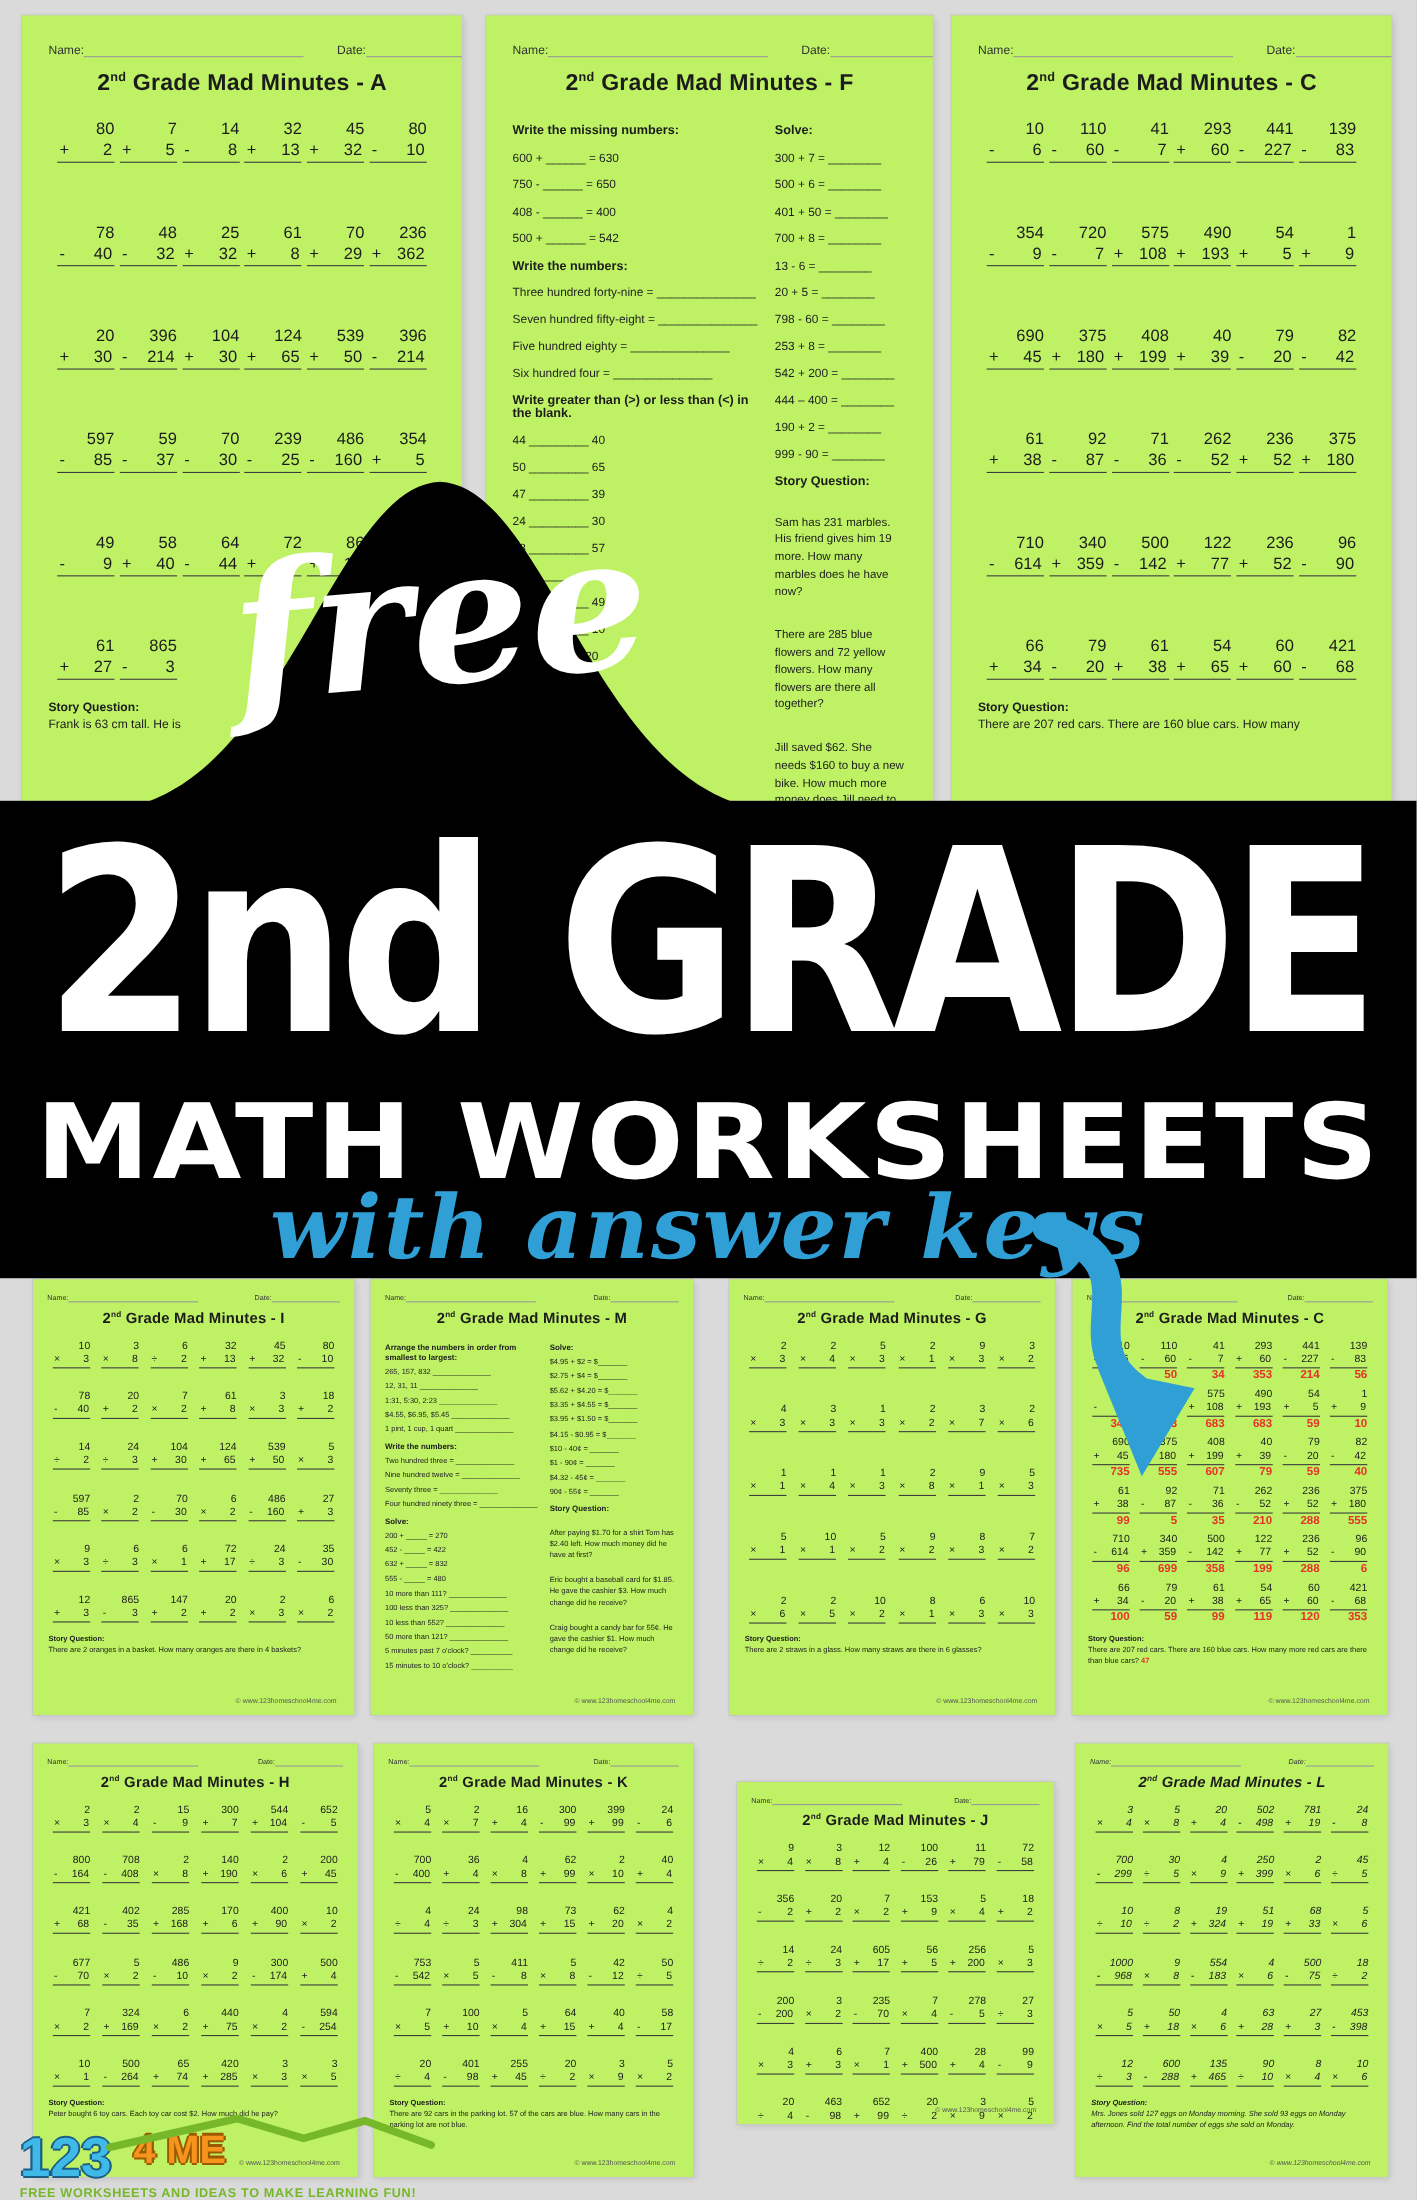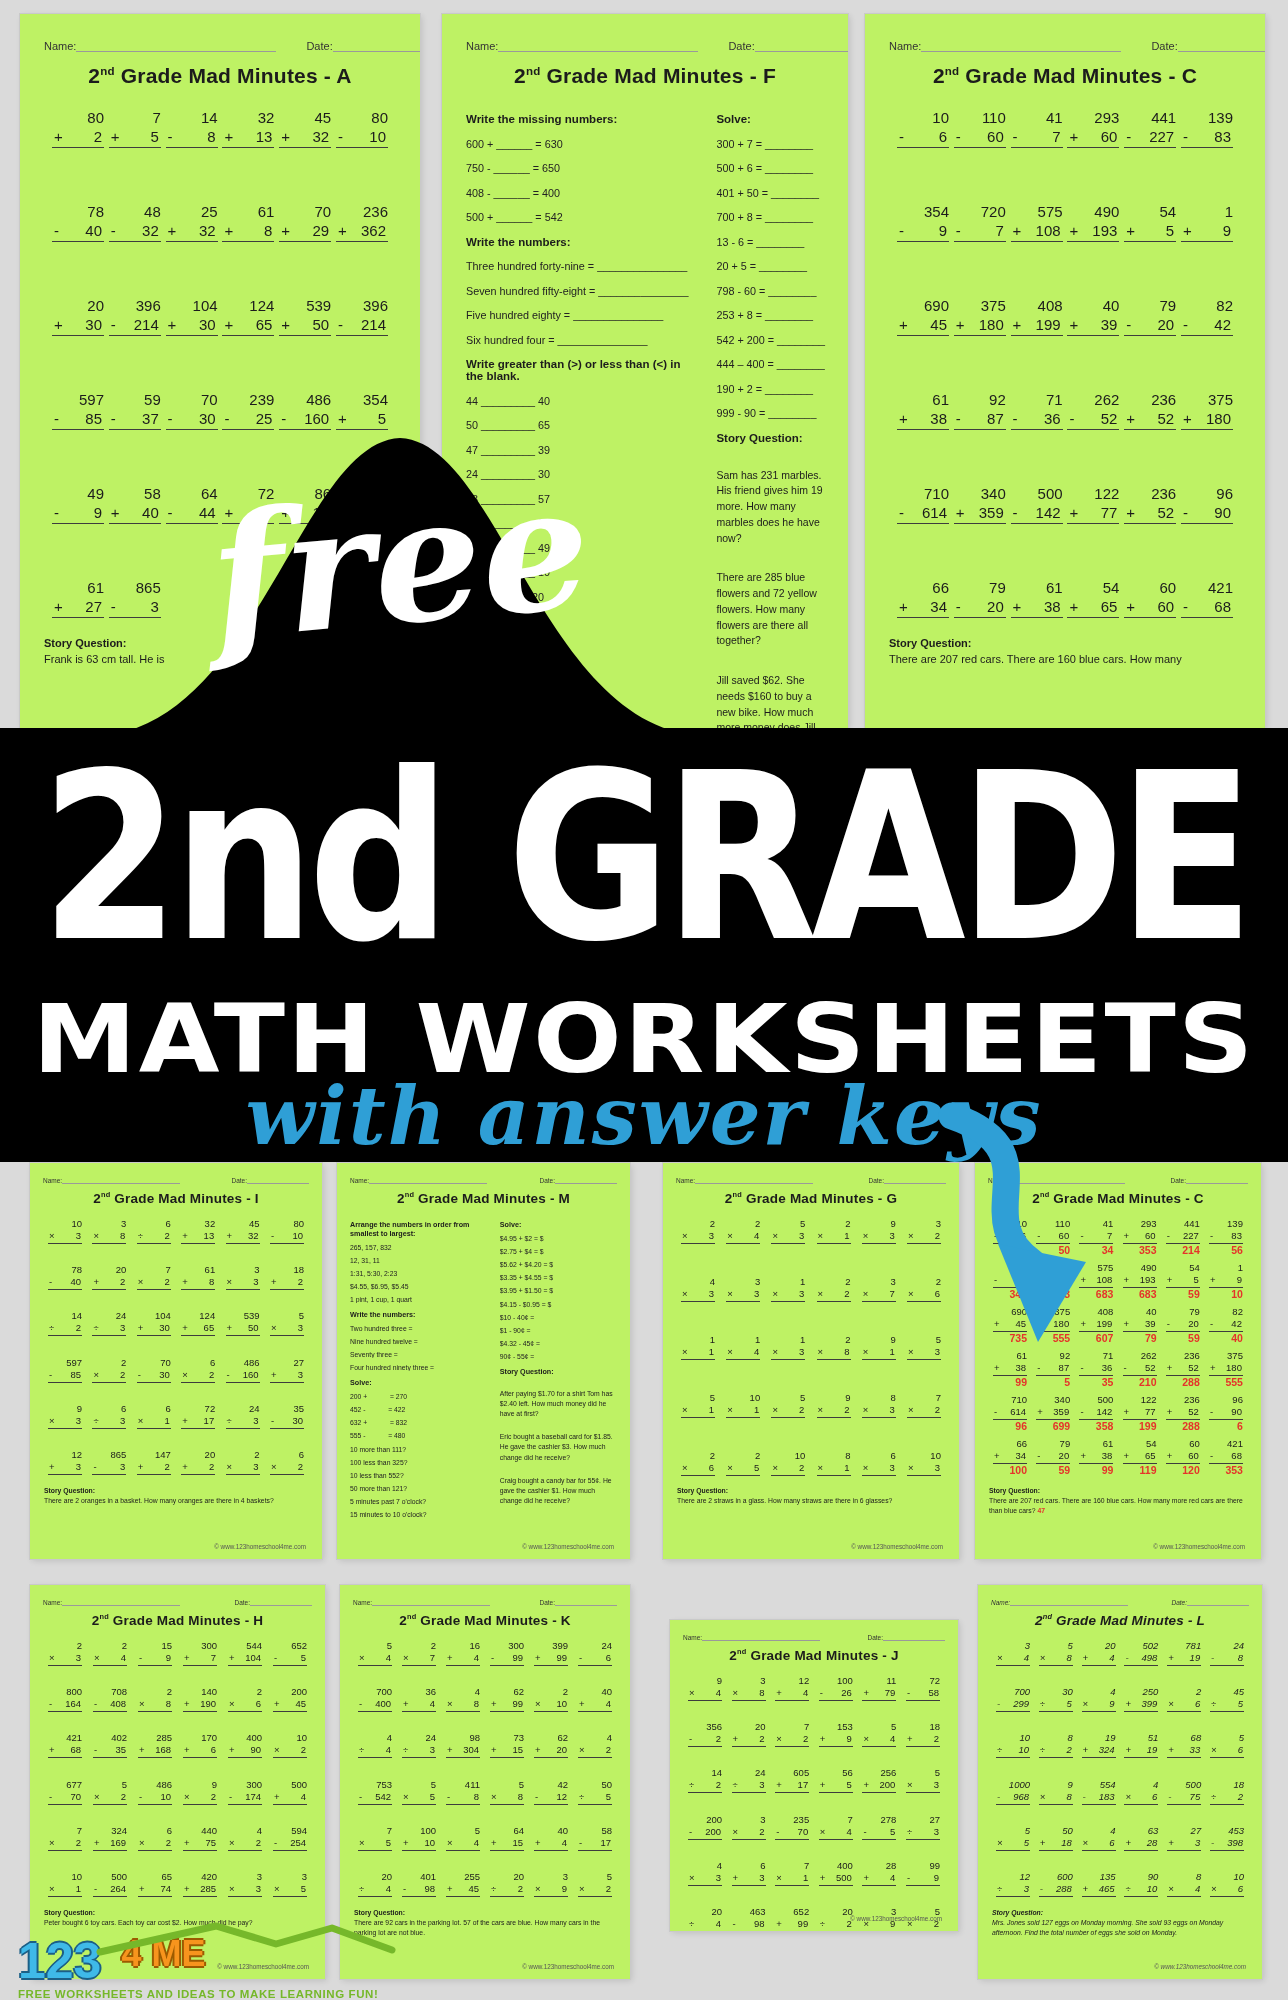--- a/index.html
+++ b/index.html
@@ -35,21 +35,21 @@
   .foot{position:absolute;right:16px;bottom:9px;color:#555;}
 
   
   .tall .pg-head{margin:26px 24px 0;font-size:11px;}
   .tall .pg-head .ln.name{width:200px;} .tall .pg-head .ln.date{width:110px;}
   .tall .pg-title{font-size:21px;margin-top:12px;}
   .tall .rows{margin:20px 32px 0;height:510px;}
   .tall .cell{width:52px;font-size:15px;line-height:19px;}
   .tall .cell .bot{padding:0 2px 1px 2px;}
   .tall .story{margin:18px 24px 0;font-size:11px;line-height:1.45;}
-  .tall .cols{display:flex;margin:14px 24px 0;gap:28px;}
+  .tall .cols{display:flex;margin:14px 24px 0;gap:16px;}
   .tall .col-l{flex:1.18;} .tall .col-r{flex:1;}
   .tall .l-h{font-weight:bold;font-size:11.5px;margin:11px 0 4px;}
   .tall .l-t{font-size:10.8px;margin:12.5px 0;color:#222;white-space:nowrap;}
   .tall .l-s{font-size:10.5px;margin:24px 0;line-height:1.5;}
 
   
   .sm .pg-head{margin:14px 13px 0;font-size:6.5px;}
   .sm .pg-head .ln.name{width:118px;} .sm .pg-head .ln.date{width:62px;}
   .sm .pg-title{font-size:13.5px;margin-top:6px;}
   .sm .rows{margin:12px 18px 0;height:258px;}

